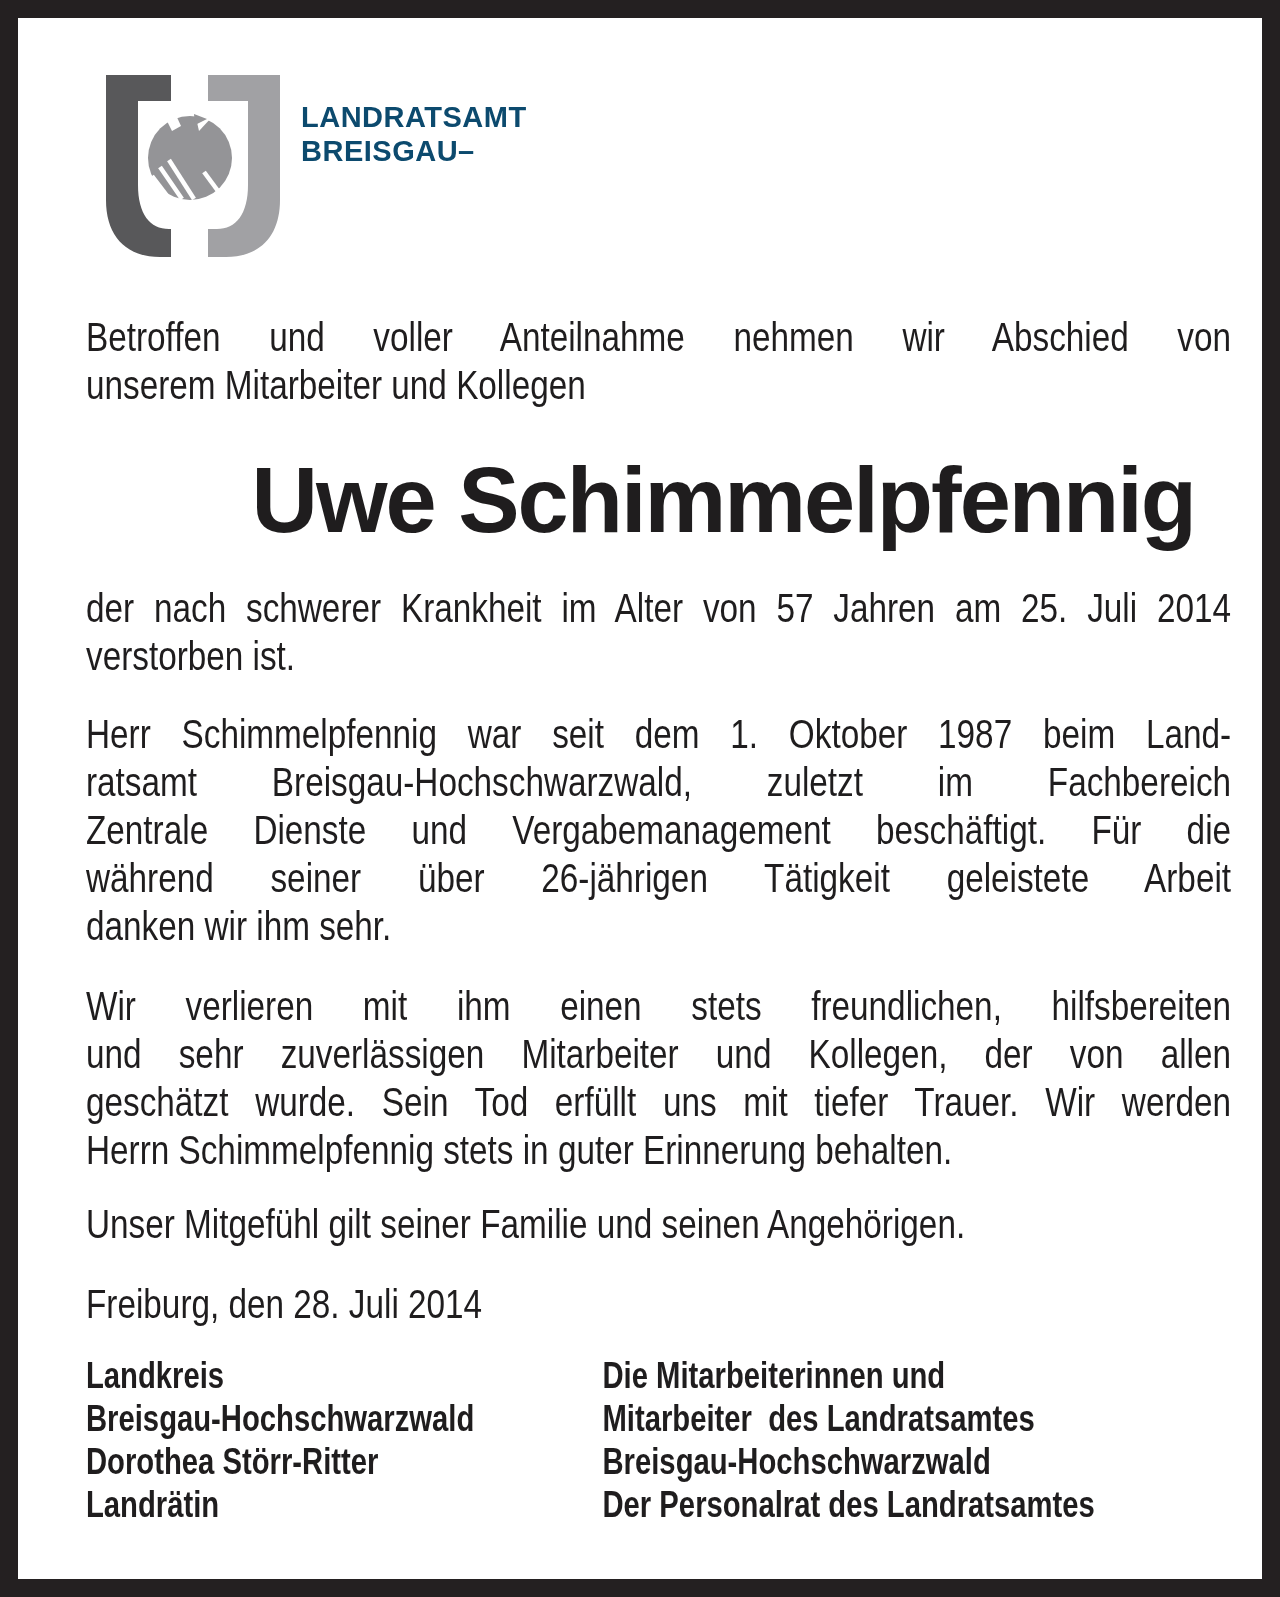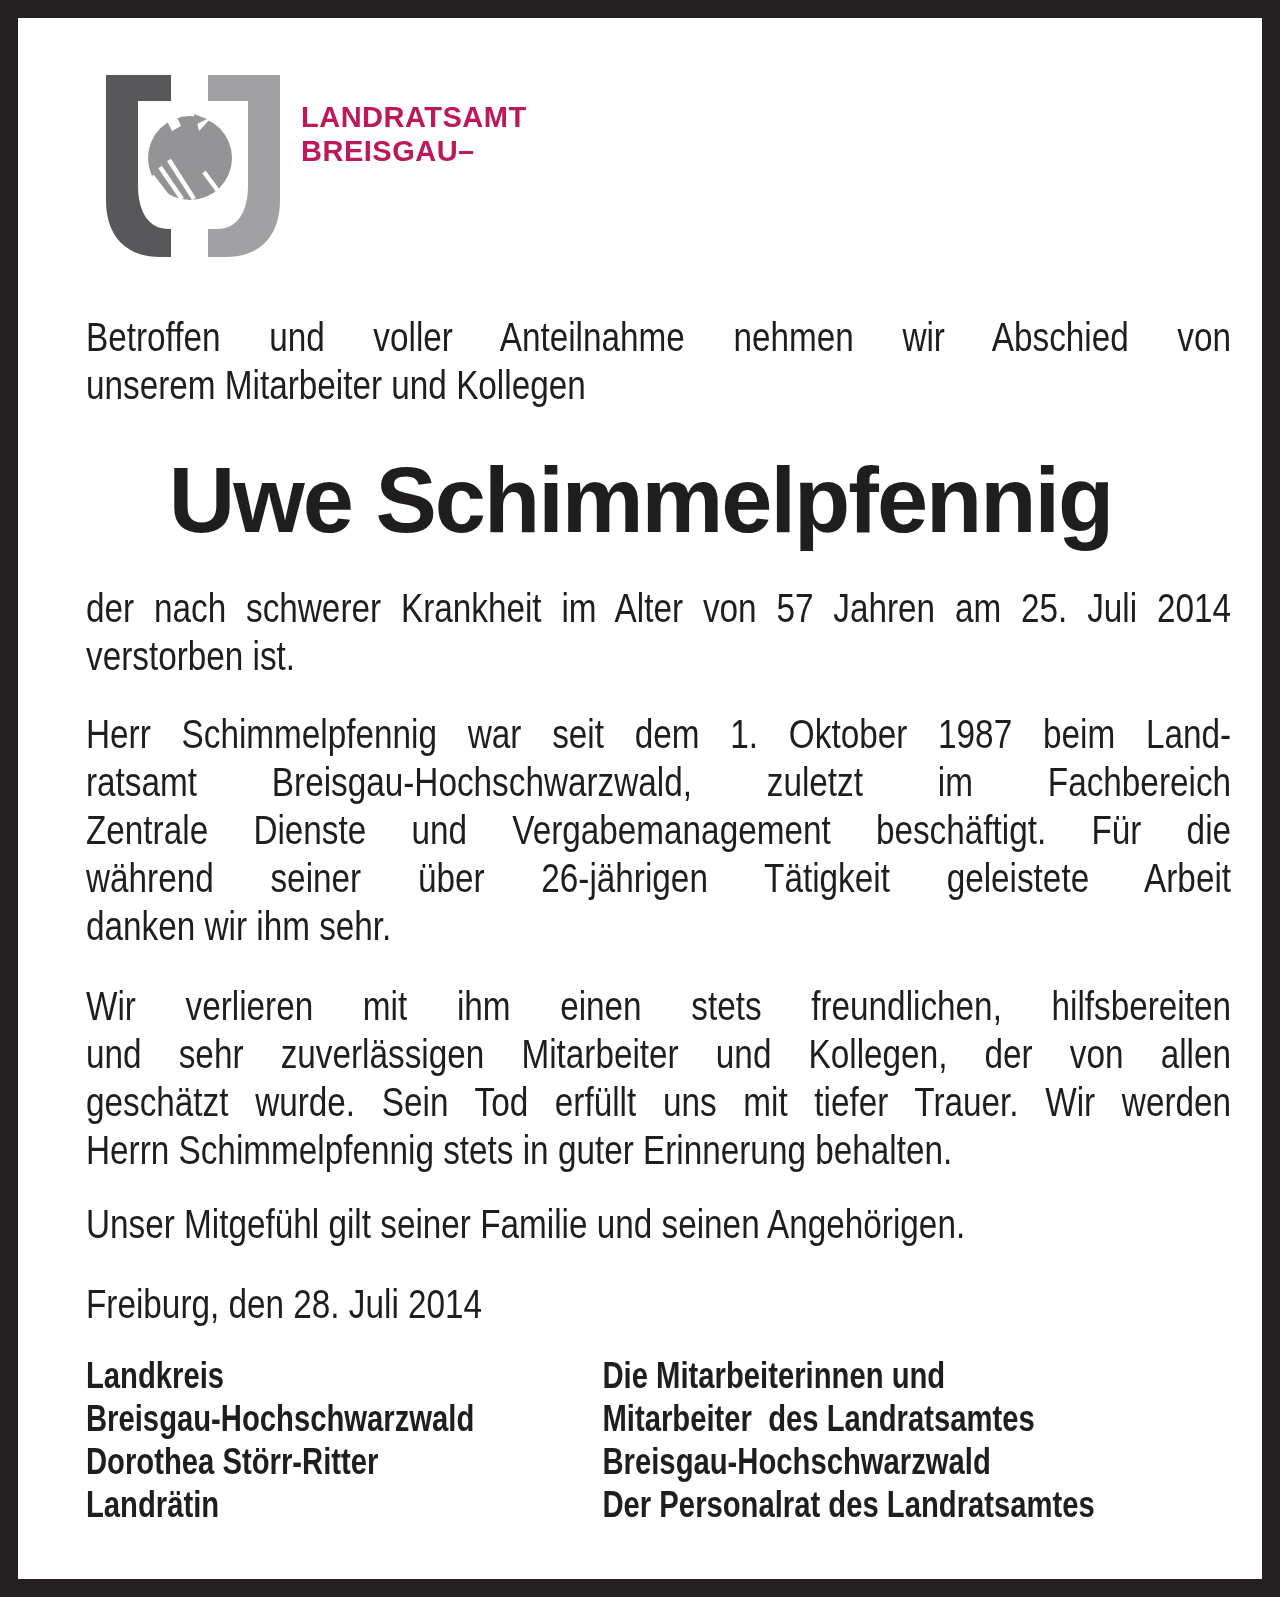--- a/index.html
+++ b/index.html
@@ -38,21 +38,21 @@
   .p-death{margin-top:0;}
   .p-career{margin-top:30px;}
   .p-tribute{margin-top:32px;}
   .p-condolence{margin-top:26px;}
   .p-dateline{margin-top:32px;}
   .body-wrap{margin-top:34px;}
   
   .name{
     margin-top:41px;
     font-size:92px;line-height:100px;font-weight:bold;
-    letter-spacing:-2px;text-align:center;
+    letter-spacing:-2px;text-align:right;
   }
   
   .signatures{
     display:flex;margin-top:26px;
     font-size:36px;line-height:43px;font-weight:bold;
   }
   .sig-left{width:636px;flex:0 0 auto;}
   .sig-right{flex:1;}
 </style>
 </head>
@@ -73,21 +73,21 @@
             <path d="M88,39 L101,44 L89,50 Z" fill="#949497"></path>
             <g stroke="#ffffff" stroke-width="4.5">
               <line x1="46" y1="101" x2="62" y2="122"></line>
               <line x1="54" y1="92" x2="76" y2="124"></line>
               <line x1="63" y1="85" x2="88" y2="124"></line>
               <line x1="98" y1="97" x2="115" y2="120"></line>
             </g>
           </g>
         </svg>
       </div>
-      <div class="wordmark" style="color:#be185d">
+      <div class="wordmark" style="color:#0c4a6e">
           <div>LANDRATSAMT</div>
           <div>BREISGAU–</div>
         </div>
     </div>
 
     <div class="condensed intro-wrap">
       <div class="para">
           <div class="just">Betroffen und voller Anteilnahme nehmen wir Abschied von</div>
           <div>unserem Mitarbeiter und Kollegen</div>
         </div>

